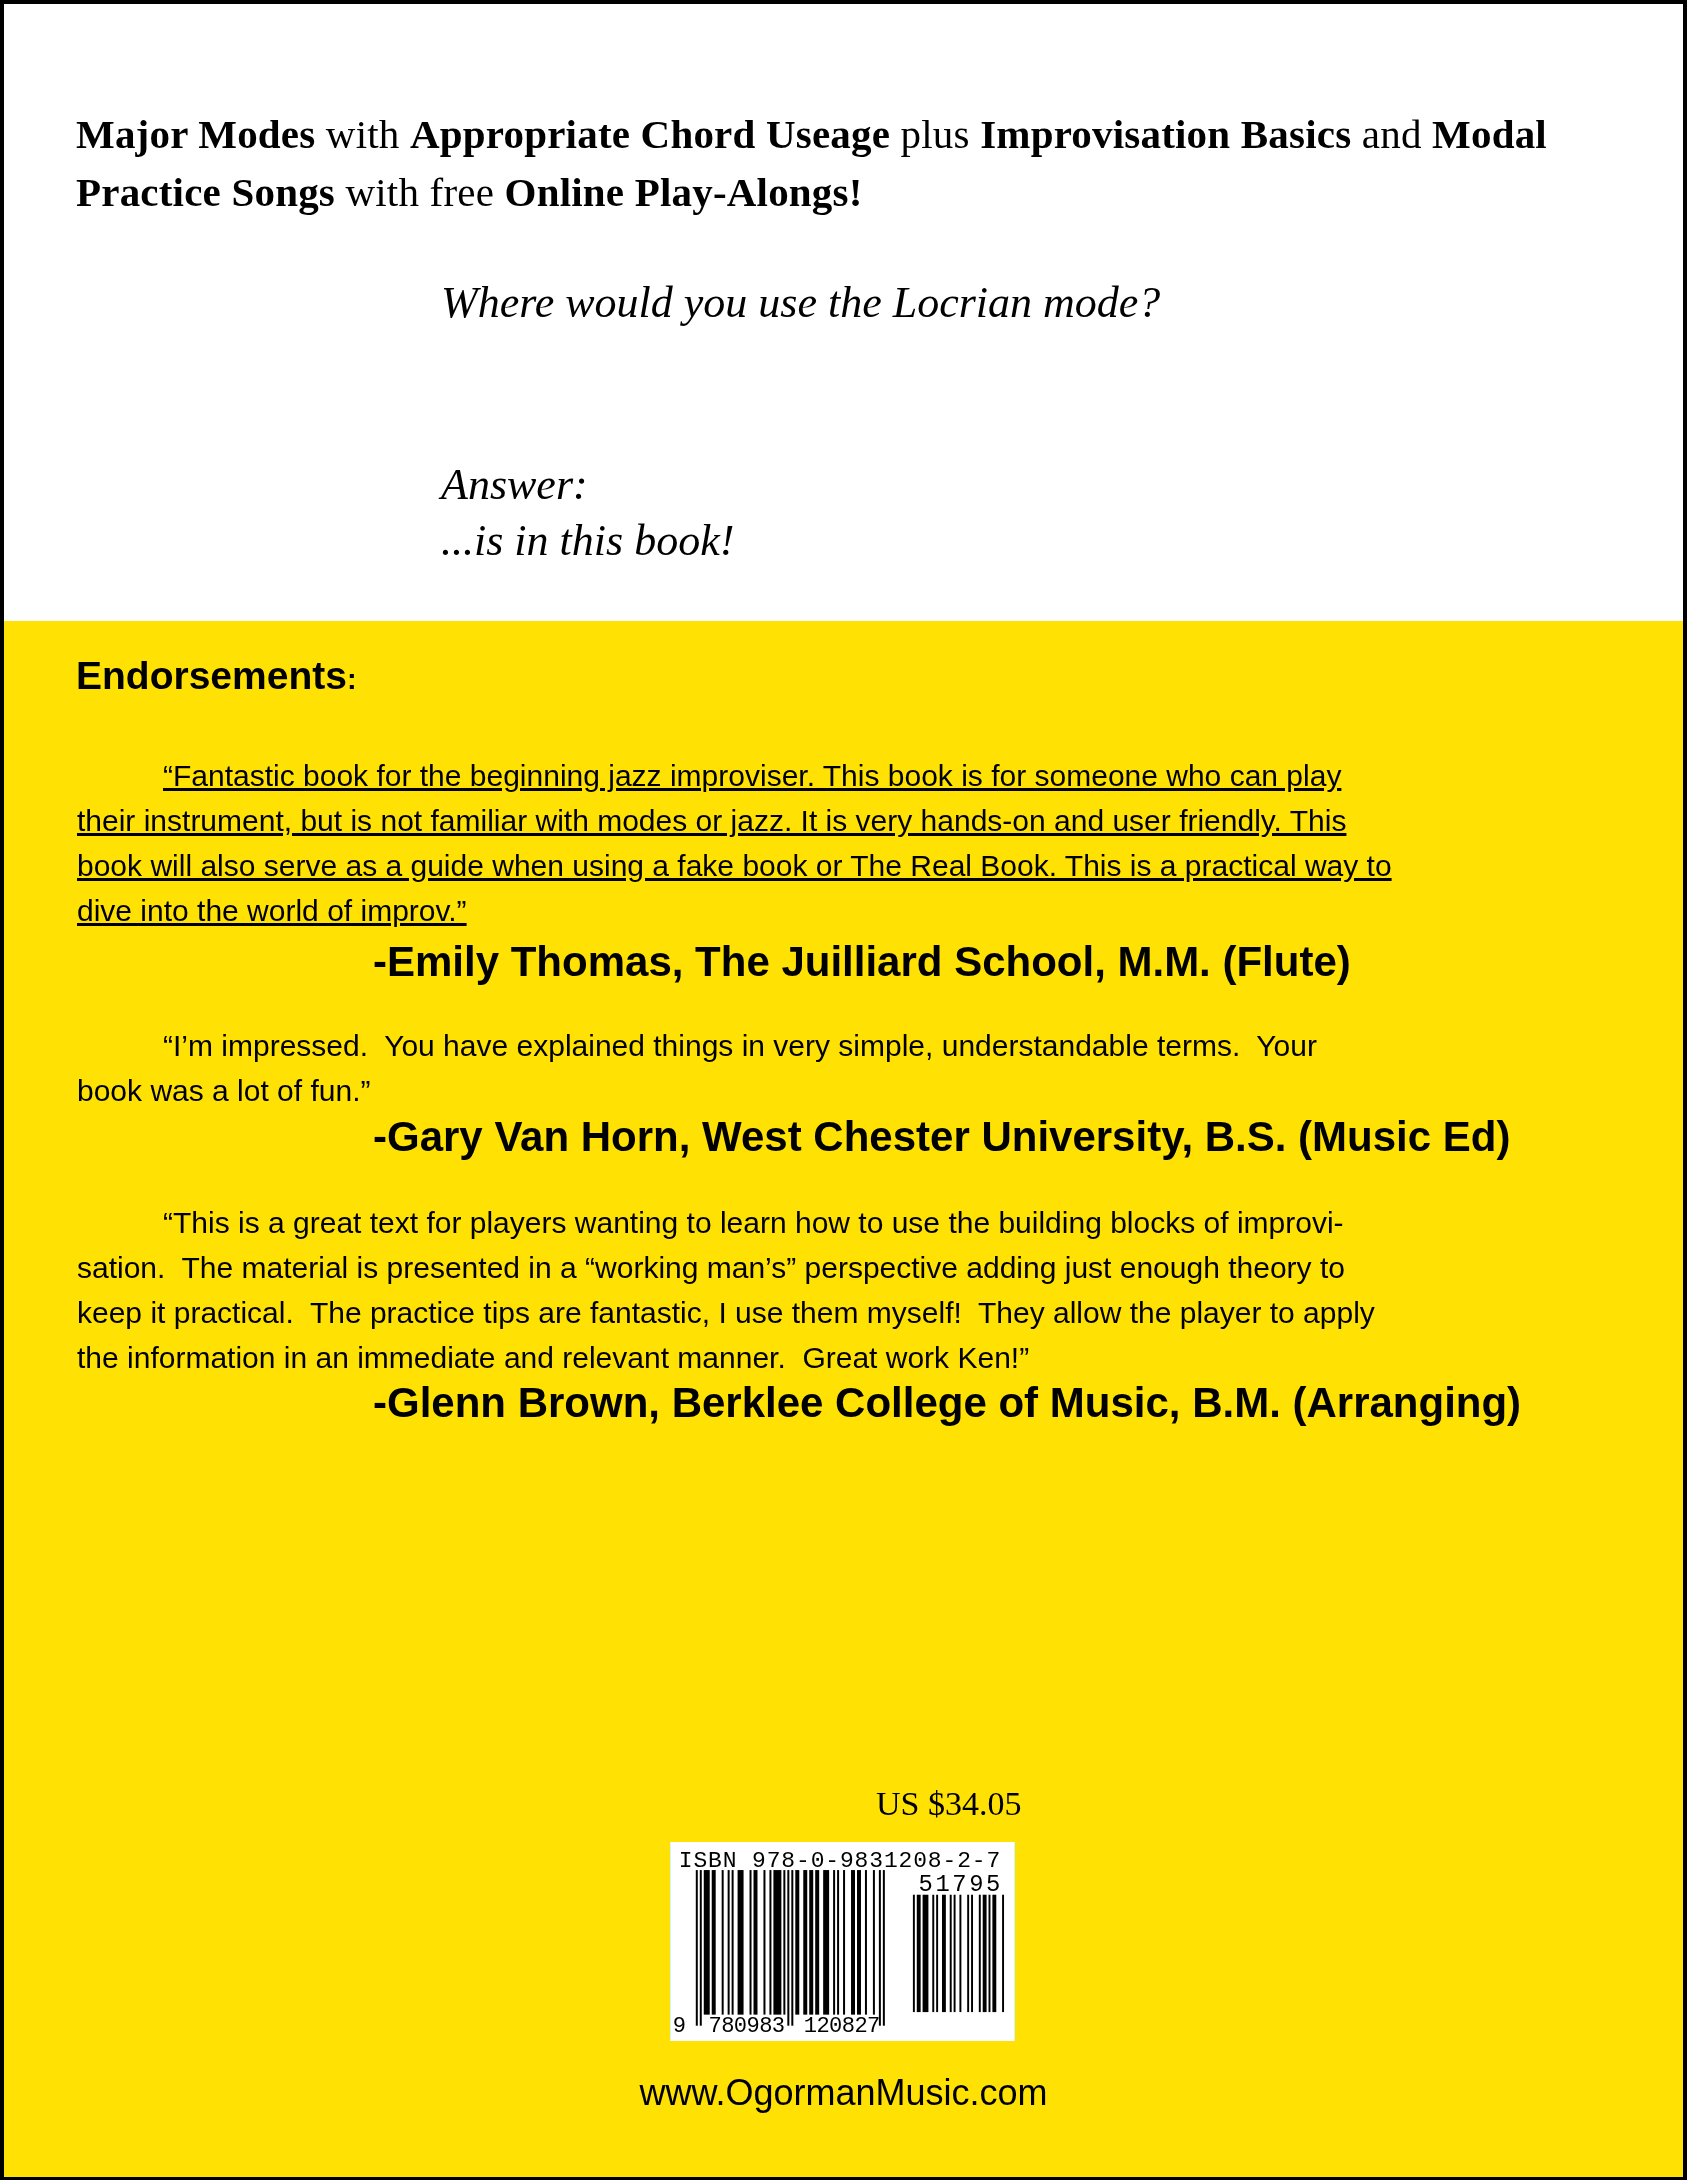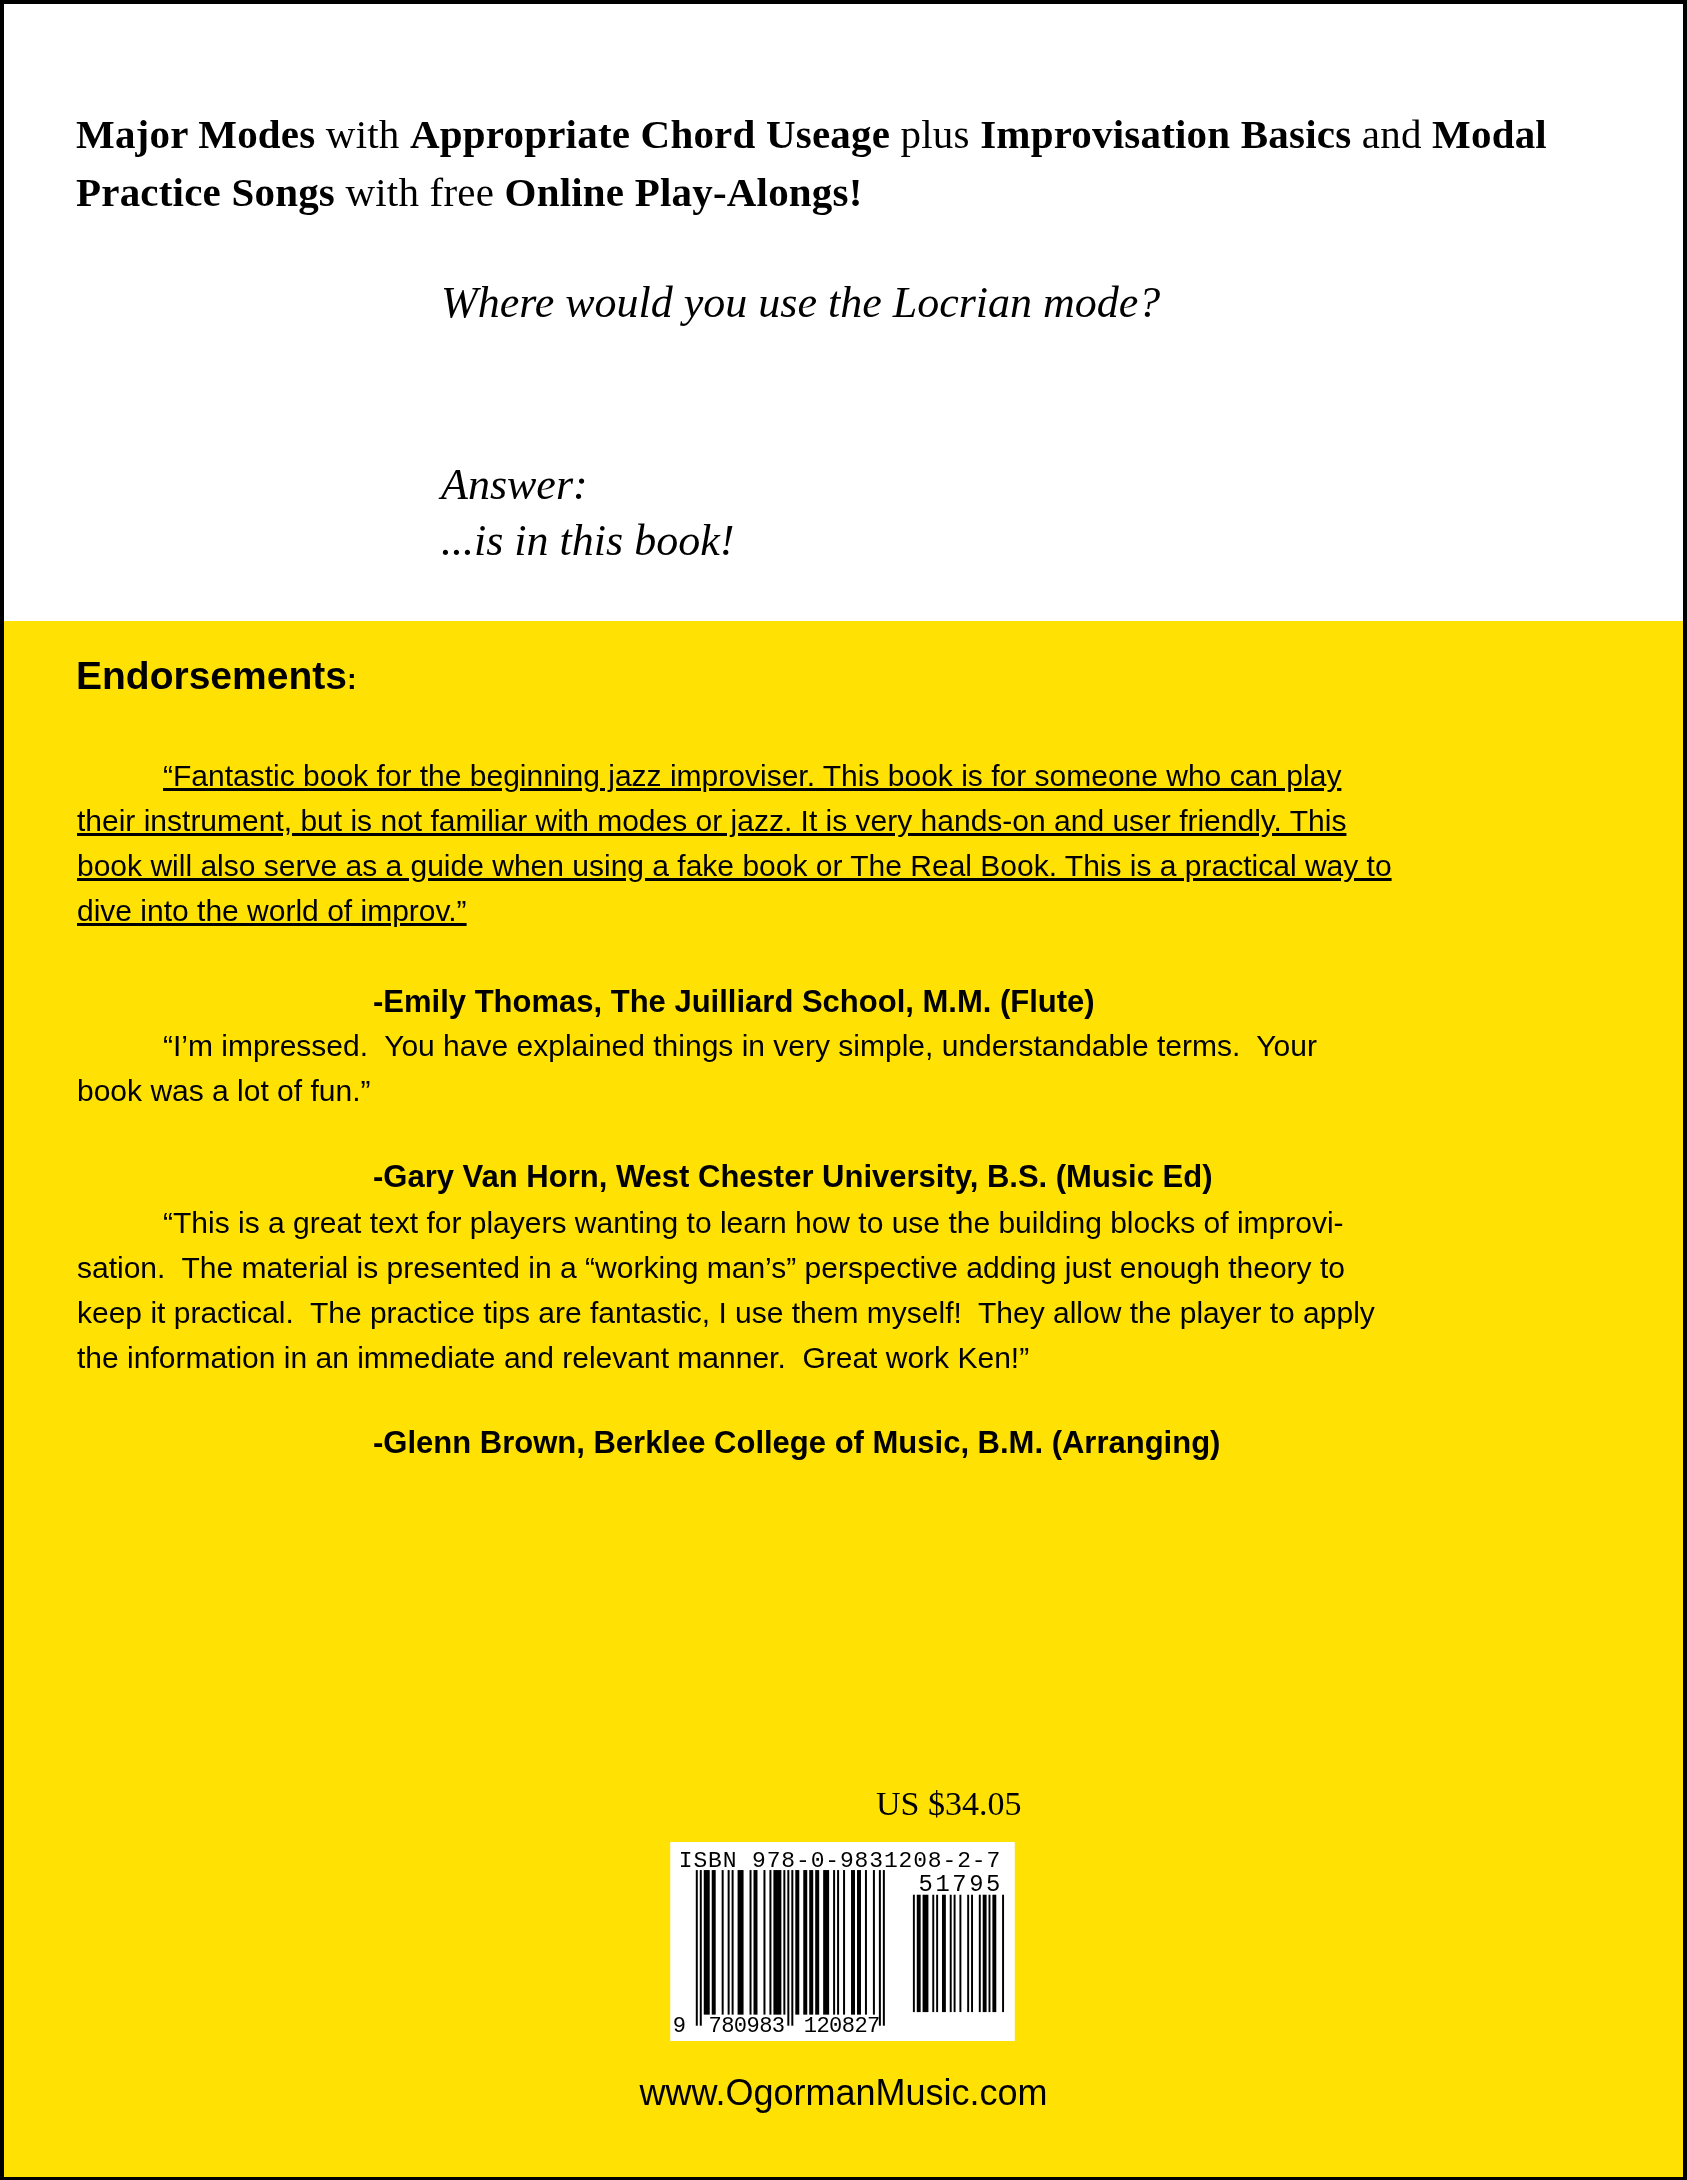--- a/index.html
+++ b/index.html
@@ -38,33 +38,33 @@
     left:73px;width:1525px;
     font-size:30px;line-height:45px;
     text-indent:86px;
     white-space:pre-wrap;
   }
   .q1{top:749px;text-decoration:underline;}
   .q2{top:1019px;}
   .q3{top:1196px;}
   .attrib{
     left:73px;padding-left:296px;
-    font-weight:bold;font-size:31px;line-height:37px;margin-top:40px;
+    font-weight:bold;font-size:42px;line-height:37px;
   }
   .a1{top:939px;}
   .a2{top:1114px;}
   .a3{top:1380px;}
   .price{
     left:872px;top:1781px;
     font-family:"Liberation Serif", serif;
     font-size:34px;
   }
   .barcode-box{
     left:666px;top:1838px;width:345px;height:199px;
-    background:#fde047;
+    background:#5eead4;
   }
   .barcode-box svg{display:block;width:345px;height:199px;}
   .barcode-box svg rect.bar{fill:#000;}
   .barcode-box svg text{
     fill:#000;
     font-family:"Liberation Mono","DejaVu Sans Mono", monospace;
   }
   .website{
     left:0;top:2068px;width:1679px;
     text-align:center;

